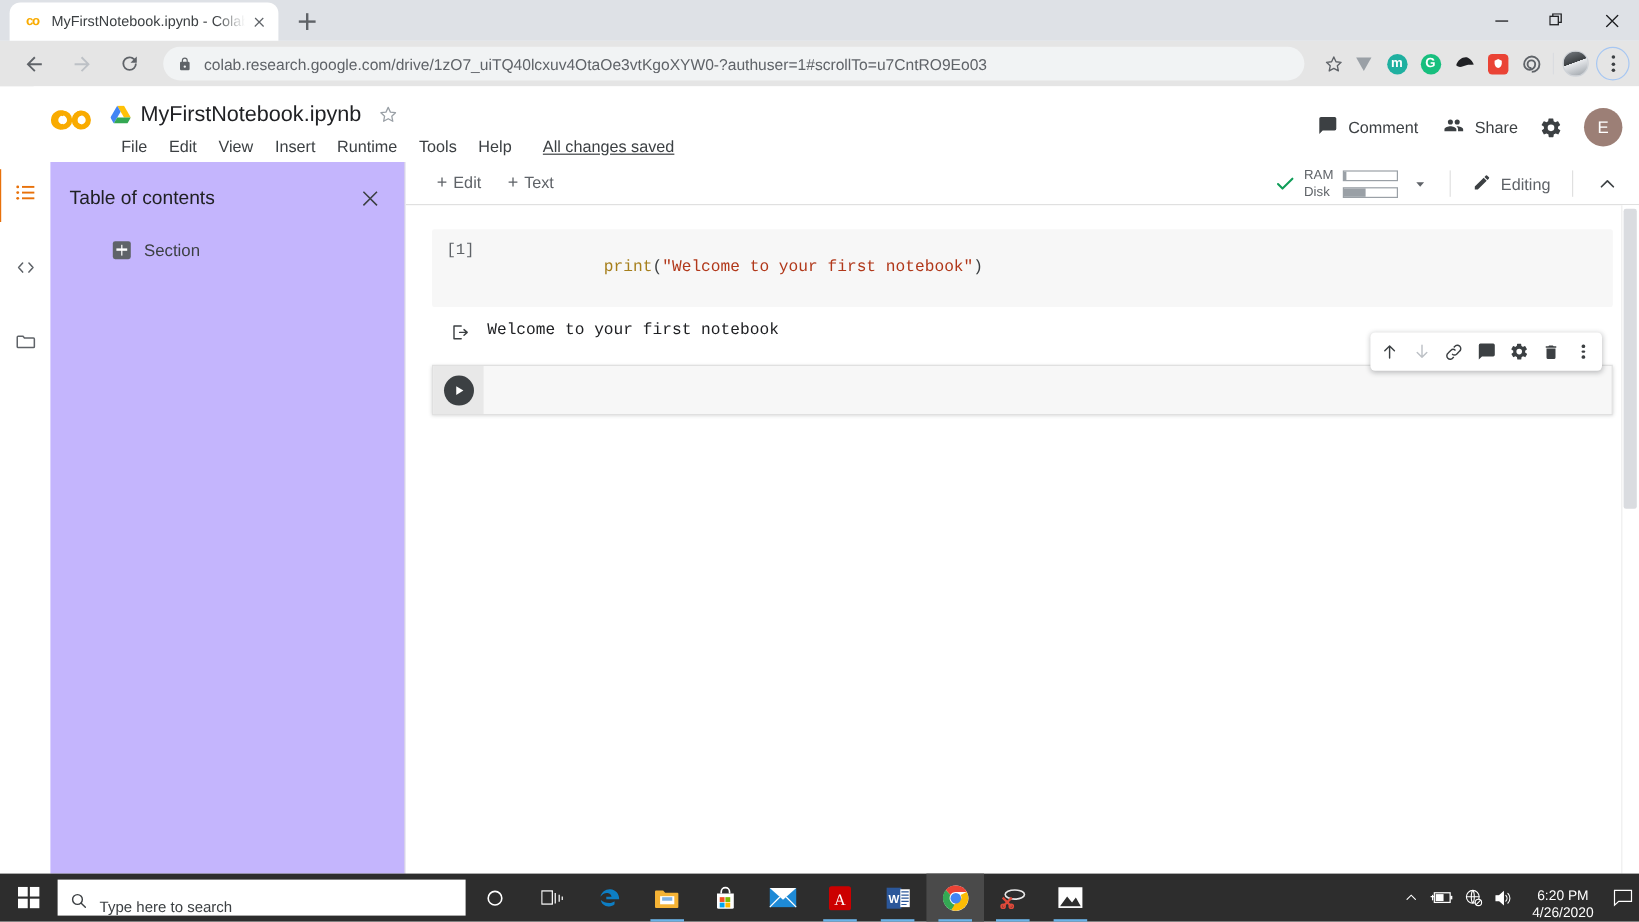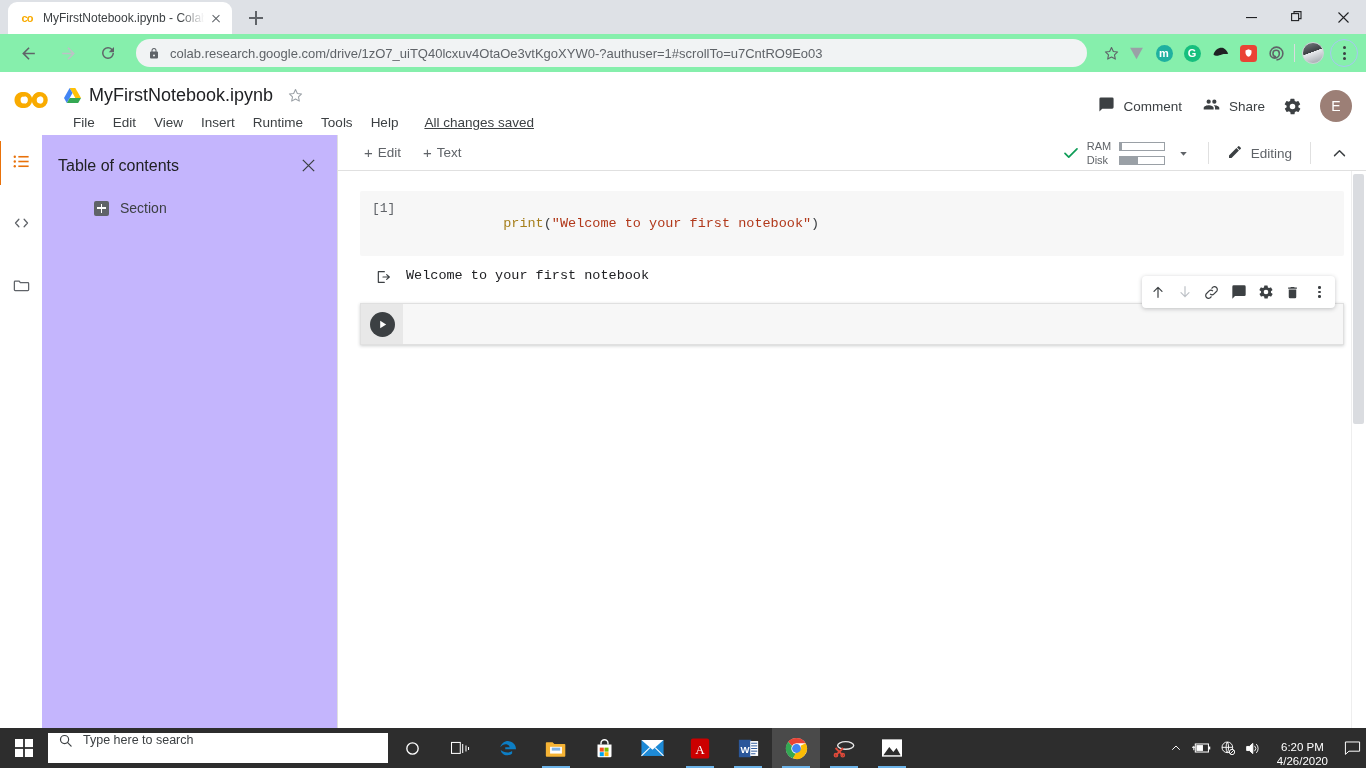--- a/index.html
+++ b/index.html
@@ -55,21 +55,21 @@
   .win-controls {
     position: absolute; right: 0; top: 0; height: 34px; display: flex;
   }
   .win-btn {
     width: 46px; height: 34px; display: flex;
     align-items: center; justify-content: center; cursor: pointer;
   }
   .win-btn svg { display: block; }
 
   .browser-toolbar {
-    height: 38px; background: #86efac;
+    height: 38px; background: #e5e5e5;
     display: flex; align-items: center; padding: 0 8px;
   }
   .nav-btn {
     width: 30px; height: 30px; margin: 0 5px;
     display: flex; align-items: center; justify-content: center;
     border-radius: 50%; cursor: pointer; color: #5f6368;
   }
   .nav-btn.disabled { color: #bdc1c6; }
   .omnibox {
     flex: 1; height: 28px; background: #f1f3f4; border-radius: 14px;
@@ -104,21 +104,21 @@
   .menu-dots {
     width: 28px; height: 28px; border-radius: 50%;
     border: 1.5px solid #a7c7f2; display: flex; flex-direction: column;
     align-items: center; justify-content: center; gap: 2.2px;
     margin-left: 4px; cursor: pointer;
   }
   .menu-dots i { width: 3px; height: 3px; border-radius: 50%; background: #3c4043; display:block; }
 
   
   .colab-header {
-    height: 63px; background: #fff; display: flex; position: relative;
+    height: 63px; background: #fff; display: flex; position: relative; margin-left: 28px;
   }
   .colab-logo {
     width: 64px; display: flex; align-items: center; justify-content: center;
     padding-bottom: 8px;
   }
   .colab-titlewrap { padding-top: 9px; }
   .colab-filerow { display: flex; align-items: center; height: 28px; }
   .drive-icon { margin-right: 8px; display: flex; }
   .colab-filename {
     font-size: 18px; color: #202124; font-weight: 400;
@@ -300,21 +300,21 @@
   .taskbar {
     height: 40px; background: #2d2d2d; display: flex;
     align-items: center; position: absolute; bottom: 0; left: 0; right: 0;
   }
   .start-btn {
     width: 48px; height: 40px; display: flex; align-items: center;
     justify-content: center; cursor: pointer;
   }
   .tb-search {
     width: 340px; height: 30px; background: #ffffff;
-    display: flex; align-items: flex-start; padding: 0 10px; gap: 10px;
+    display: flex; align-items: flex-end; padding: 0 10px; gap: 10px;
     cursor: text;
   }
   .tb-search-text { font-size: 12.5px; color: #3c4043; }
   .tb-icon {
     width: 48px; height: 40px; display: flex; align-items: center;
     justify-content: center; cursor: pointer; position: relative;
   }
   .tb-icon.running::after {
     content:""; position:absolute; bottom:0; left:10px; right:10px;
     height:2.5px; background:#6cb3e8;

